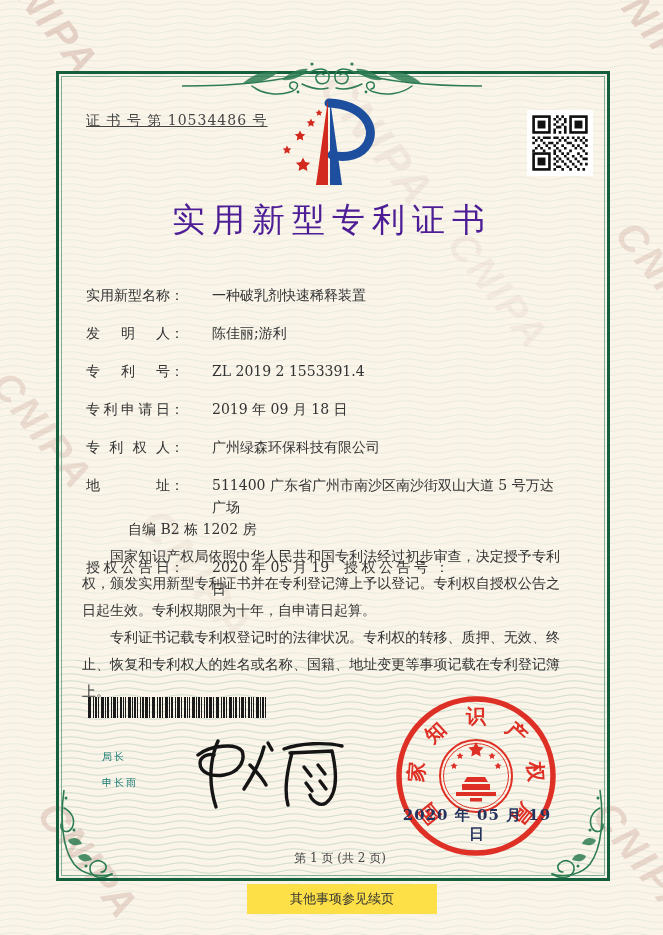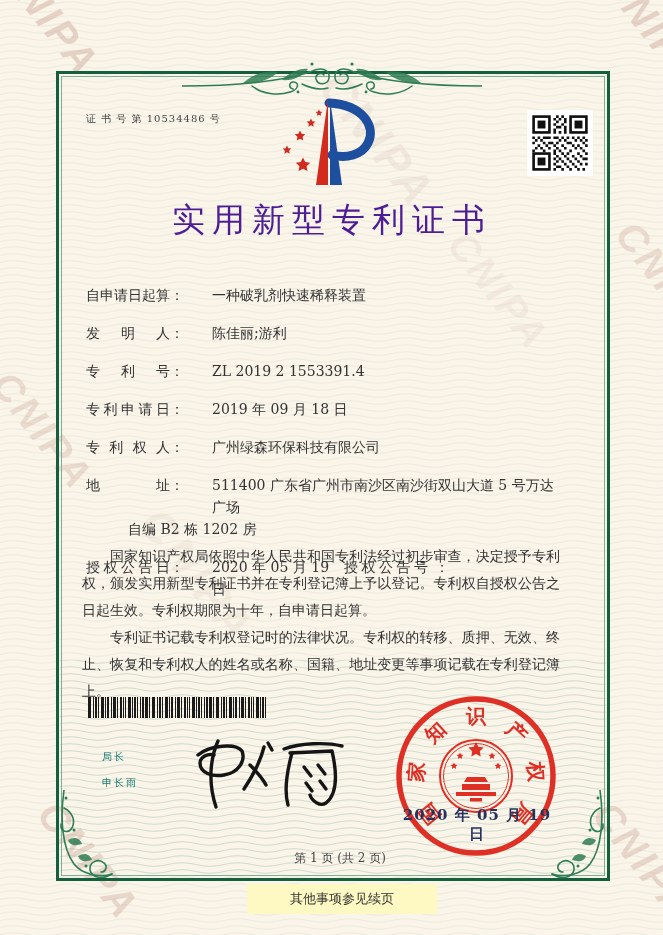--- a/index.html
+++ b/index.html
@@ -9,41 +9,41 @@
   .abs{position:absolute;}
   
   .wm{position:absolute;font-family:"Liberation Sans",sans-serif;font-weight:700;font-style:italic;
       color:#c99f93;transform:rotate(52deg);font-size:40px;letter-spacing:3px;pointer-events:none;z-index:1;}
   
   .frame{position:absolute;left:56px;top:71px;width:548px;height:804px;
          border:3px solid #14603e;z-index:2;}
   .frame-inner{position:absolute;left:2px;top:2px;right:2px;bottom:2px;border:1px solid #7fae97;}
   
   .content{position:absolute;left:0;top:0;width:663px;height:935px;z-index:3;}
-  .cert-no{position:absolute;left:86px;top:112px;font-size:10px;color:#444;letter-spacing:1px;}
+  .cert-no{position:absolute;left:86px;top:112px;font-size:14px;color:#444;letter-spacing:1px;text-decoration:underline;}
   .title{position:absolute;left:57px;top:198px;width:550px;text-align:center;
          font-size:33px;font-weight:400;letter-spacing:7px;color:#4c1d95;}
   .fields{position:absolute;left:86px;top:284px;width:478px;font-size:14px;line-height:22px;color:#333;}
   .row{display:flex;margin-bottom:16px;}
   .flabel{width:84px;flex:none;text-align:justify;text-align-last:justify;}
   .colon{flex:none;}
   .fval{flex:1;margin-left:28px;}
   .addr2{margin-left:42px;margin-top:-14px;margin-bottom:16px;font-size:14px;}
   .grant-row{display:flex;margin-bottom:0;}
   .grant-g1{display:flex;width:258px;flex:none;}
   .grant-g2{display:flex;flex:1;gap:7px;}
   .paras{position:absolute;left:82px;top:543px;width:478px;font-size:14px;color:#333;}
   .paras p{margin:0;text-indent:2em;line-height:27px;text-align:justify;}
   .signer{position:absolute;left:90px;top:750px;font-family:"Liberation Sans",sans-serif;
           font-size:10px;color:#0f766e;letter-spacing:2px;margin-left:12px;}
   .signer div{margin-bottom:12px;}
   .seal-date{position:absolute;left:396px;top:806px;width:162px;text-align:center;
              font-size:15px;font-weight:700;color:#25335c;letter-spacing:1px;z-index:6;}
   .page-num{position:absolute;left:57px;top:850px;width:566px;text-align:center;font-size:12px;color:#444;}
-  .note{position:absolute;left:247px;top:884px;width:170px;background:#fef9c3;padding:6px 10px;
+  .note{position:absolute;left:247px;top:884px;width:170px;background:#fde047;padding:6px 10px;
         text-align:center;font-size:13px;color:#333;z-index:4;}
 </style>
 </head>
 <body>
 
 <div class="page">
 
   <svg class="abs" style="left:0;top:0;z-index:0;" width="663" height="935" viewBox="0 0 663 935">
     <defs>
       <pattern id="gw" width="56" height="7" patternUnits="userSpaceOnUse">
@@ -140,21 +140,21 @@
           <rect x="16" y="2" width="3" height="3"></rect>
           <rect x="2" y="16" width="3" height="3"></rect>
         <path d="M9 0h1v1h-1z M11 0h1v1h-1z M8 1h1v1h-1z M10 1h1v1h-1z M12 1h1v1h-1z M9 2h1v1h-1z M12 2h1v1h-1z M8 3h1v1h-1z M11 3h1v1h-1z M9 4h1v1h-1z M10 4h1v1h-1z M12 4h1v1h-1z M8 5h1v1h-1z M12 5h1v1h-1z M8 6h1v1h-1z M10 6h1v1h-1z M12 6h1v1h-1z M6 8h1v1h-1z M6 10h1v1h-1z M6 12h1v1h-1z M0 8h1v1h-1z M2 8h1v1h-1z M4 8h1v1h-1z M5 8h1v1h-1z M8 8h1v1h-1z M9 8h1v1h-1z M11 8h1v1h-1z M13 8h1v1h-1z M15 8h1v1h-1z M17 8h1v1h-1z M19 8h1v1h-1z M1 9h1v1h-1z M3 9h1v1h-1z M10 9h1v1h-1z M12 9h1v1h-1z M16 9h1v1h-1z M18 9h1v1h-1z M20 9h1v1h-1z M0 10h1v1h-1z M4 10h1v1h-1z M7 10h1v1h-1z M9 10h1v1h-1z M13 10h1v1h-1z M14 10h1v1h-1z M19 10h1v1h-1z M2 11h1v1h-1z M5 11h1v1h-1z M8 11h1v1h-1z M11 11h1v1h-1z M15 11h1v1h-1z M17 11h1v1h-1z M20 11h1v1h-1z M1 12h1v1h-1z M3 12h1v1h-1z M6 12h1v1h-1z M9 12h1v1h-1z M12 12h1v1h-1z M16 12h1v1h-1z M18 12h1v1h-1z M0 13h1v1h-1z M4 13h1v1h-1z M8 13h1v1h-1z M10 13h1v1h-1z M14 13h1v1h-1z M19 13h1v1h-1z M8 14h1v1h-1z M11 14h1v1h-1z M13 14h1v1h-1z M17 14h1v1h-1z M20 14h1v1h-1z M9 15h1v1h-1z M12 15h1v1h-1z M15 15h1v1h-1z M18 15h1v1h-1z M8 16h1v1h-1z M10 16h1v1h-1z M13 16h1v1h-1z M16 16h1v1h-1z M19 16h1v1h-1z M20 16h1v1h-1z M9 17h1v1h-1z M11 17h1v1h-1z M14 17h1v1h-1z M17 17h1v1h-1z M8 18h1v1h-1z M12 18h1v1h-1z M15 18h1v1h-1z M18 18h1v1h-1z M20 18h1v1h-1z M9 19h1v1h-1z M10 19h1v1h-1z M13 19h1v1h-1z M16 19h1v1h-1z M8 20h1v1h-1z M11 20h1v1h-1z M14 20h1v1h-1z M17 20h1v1h-1z M19 20h1v1h-1z"></path>
       </g>
     </svg>
 
     <div class="title">实用新型专利证书</div>
 
     <div class="fields">
       <div class="row">
-        <span class="flabel">自申请日起算</span>
+        <span class="flabel">实用新型名称</span>
           <span class="colon">：</span>
         <span class="fval">一种破乳剂快速稀释装置</span>
       </div>
       <div class="row">
         <span class="flabel">发　明　人</span>
           <span class="colon">：</span>
         <span class="fval">陈佳丽;游利</span>
       </div>
       <div class="row">
         <span class="flabel">专　利　号</span>

